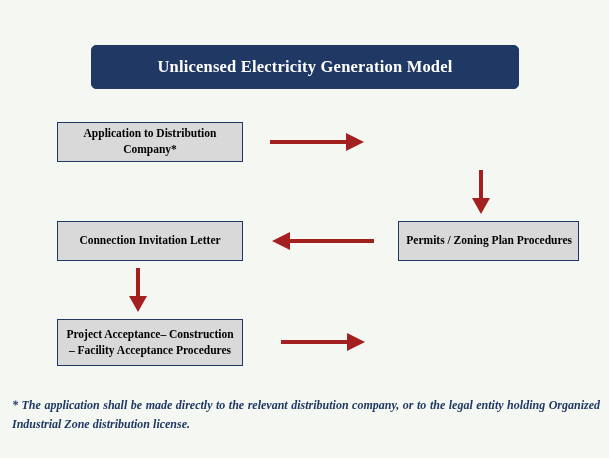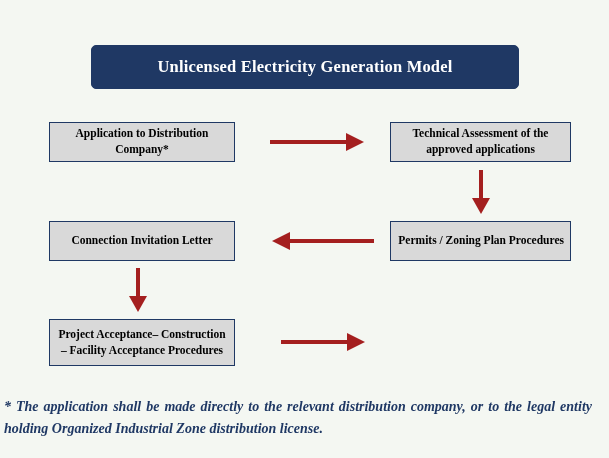--- a/index.html
+++ b/index.html
@@ -52,20 +52,21 @@
     display: flex;
     align-items: center;
     justify-content: center;
     text-align: center;
     color: #000000;
     font-size: 11.5px;
     font-weight: bold;
     font-family: "Liberation Serif", serif;
     line-height: 1.35;
     padding: 2px 6px;
+    margin-left: 8px;
   }
   .box span {
     display: block;
     width: 100%;
   }
 
   #box-application  { left: 49px;  top: 122px; width: 186px; height: 40px; }
   #box-technical    { left: 390px; top: 122px; width: 181px; height: 40px; }
   #box-permits      { left: 390px; top: 221px; width: 181px; height: 40px; text-align: right; }
   #box-connection   { left: 49px;  top: 221px; width: 186px; height: 40px; }
@@ -73,48 +74,45 @@
   #box-operation    { left: 390px; top: 323px; width: 181px; height: 37px; }
 
   
   .arrow {
     position: absolute;
   }
 
   
   .footnote {
     position: absolute;
-    left: 4px;
+    left: 12px;
     top: 396px;
     width: 588px;
     color: #1f3864;
-    font-size: 14px;
+    font-size: 12px;
     font-style: italic;
     font-weight: bold;
     font-family: "Liberation Serif", serif;
     line-height: 1.55;
     text-align: justify;
   }
 </style>
 </head>
 <body>
 
 <div id="page">
 
   <div class="title-banner">
     <div class="title-text">Unlicensed Electricity Generation Model</div>
   </div>
 
   <div class="box" id="box-application">
     <span>Application to Distribution Company*</span>
   </div>
 
-  <div class="box" id="box-technical">
-    <span>Technical Assessment of the approved applications</span>
-  </div>
 
   <div class="box" id="box-permits">
     <span>Permits / Zoning Plan Procedures</span>
   </div>
 
   <div class="box" id="box-project">
     <span>Project Acceptance– Construction – Facility Acceptance Procedures</span>
   </div>
 
   <div class="box" id="box-connection">

